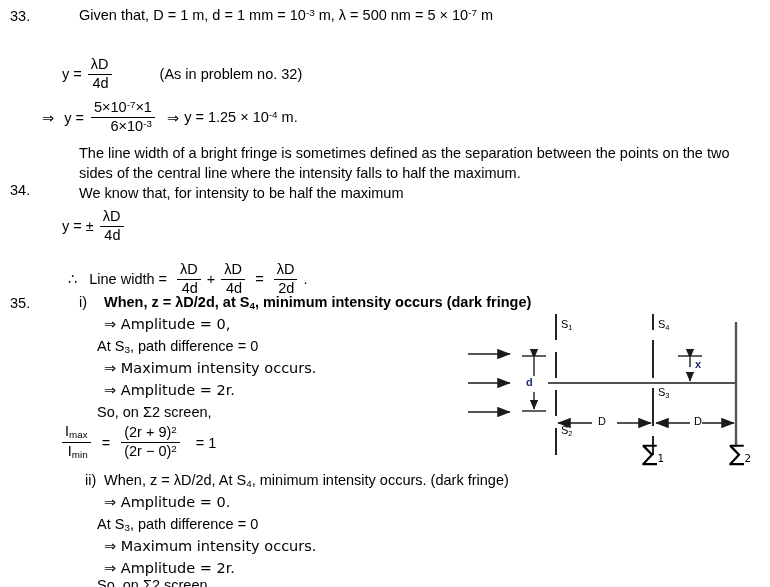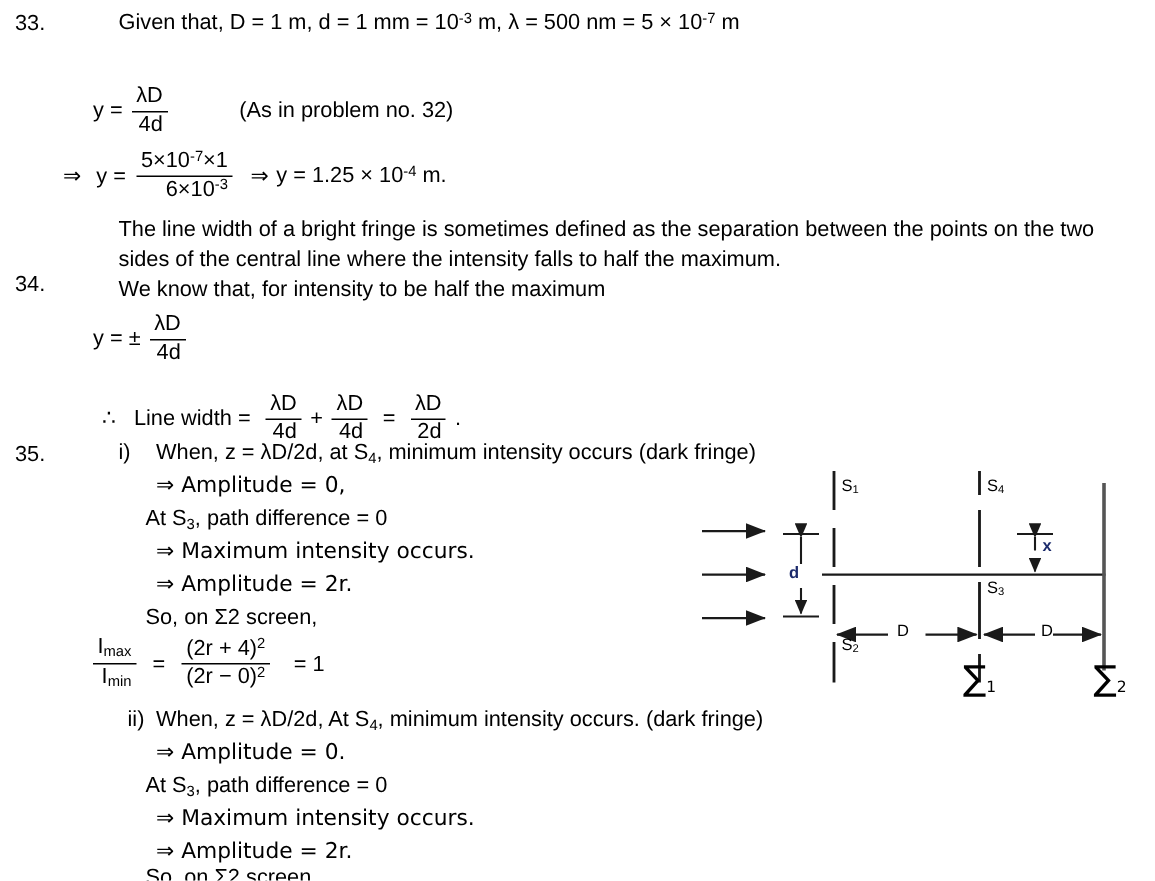--- a/index.html
+++ b/index.html
@@ -156,42 +156,42 @@
     <span class="frac">
       <span class="num">λD</span>
       <span class="den">2d</span>
     </span>
     <span class="lead">.</span>
   </div>
 
   <div class="qnum" style="left:10px; top:295px;">35.</div>
   <div class="row" style="left:45px; top:295px;">i)</div>
 
-  <div class="row" style="left:70px; top:295px;">
+  <div class="row" style="left:70px; top:295px;font-weight:bold;">
     <span>When, z = λD/2d, at S</span><sub>4</sub><span>, minimum intensity occurs (dark fringe)</span>
   </div>
 
   <div class="row sym" style="left:70px; top:317px;">⇒  Amplitude = 0,</div>
 
   <div class="row" style="left:63px; top:339px;">
     <span>At S</span><sub>3</sub><span>, path difference = 0</span>
   </div>
 
   <div class="row sym" style="left:70px; top:361px;">⇒  Maximum intensity occurs.</div>
   <div class="row sym" style="left:70px; top:383px;">⇒  Amplitude = 2r.</div>
   <div class="row" style="left:63px; top:405px;">So, on Σ2 screen,</div>
 
   <div class="eqline" style="left:60px; top:424px;">
     <span class="frac">
       <span class="num"><span>I</span><sub>max</sub></span>
       <span class="den"><span>I</span><sub>min</sub></span>
     </span>
     <span class="lead" style="margin:0 5px;">=</span>
     <span class="frac">
-      <span class="num"><span>(2r + 4)</span><sup>2</sup></span>
+      <span class="num"><span>(2r + 9)</span><sup>2</sup></span>
       <span class="den"><span>(2r − 0)</span><sup>2</sup></span>
     </span>
     <span class="lead" style="margin-left:10px;">= 1</span>
   </div>
 
   <div class="row" style="left:51px; top:473px;">ii)</div>
   <div class="row" style="left:70px; top:473px;">
     <span>When, z = λD/2d, At S</span><sub>4</sub><span>, minimum intensity occurs. (dark fringe)</span>
   </div>
 

